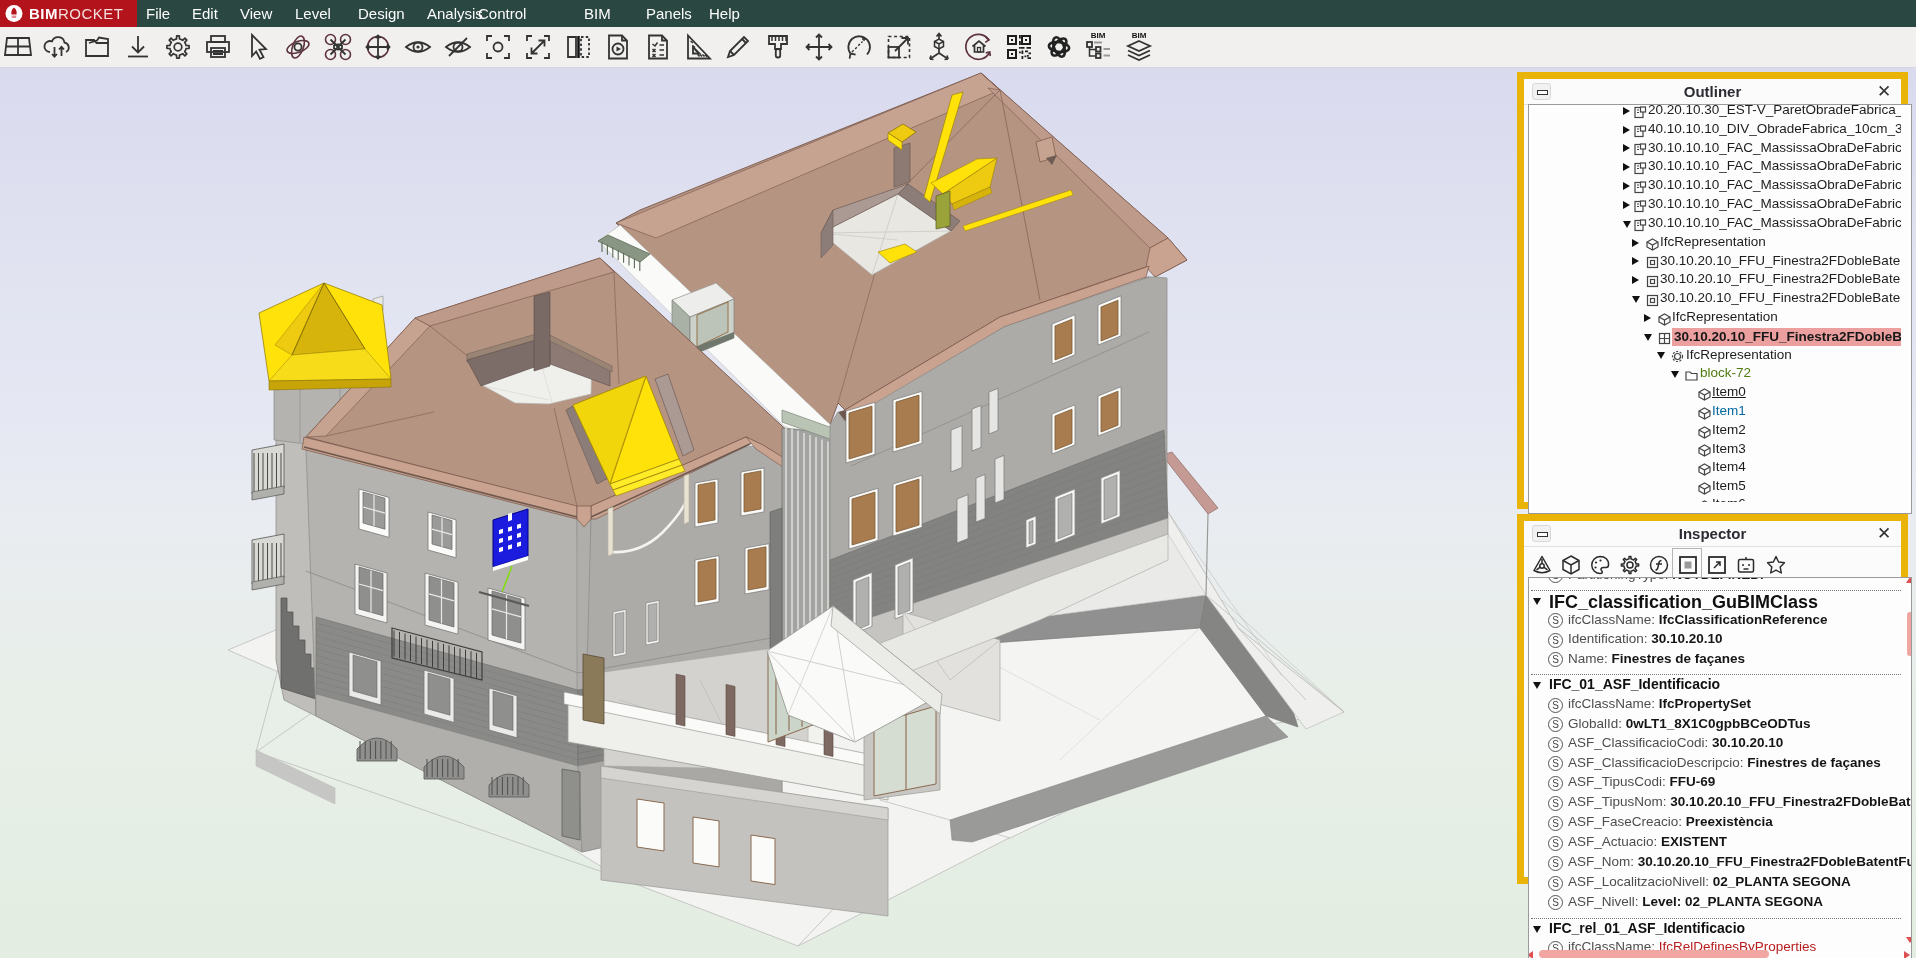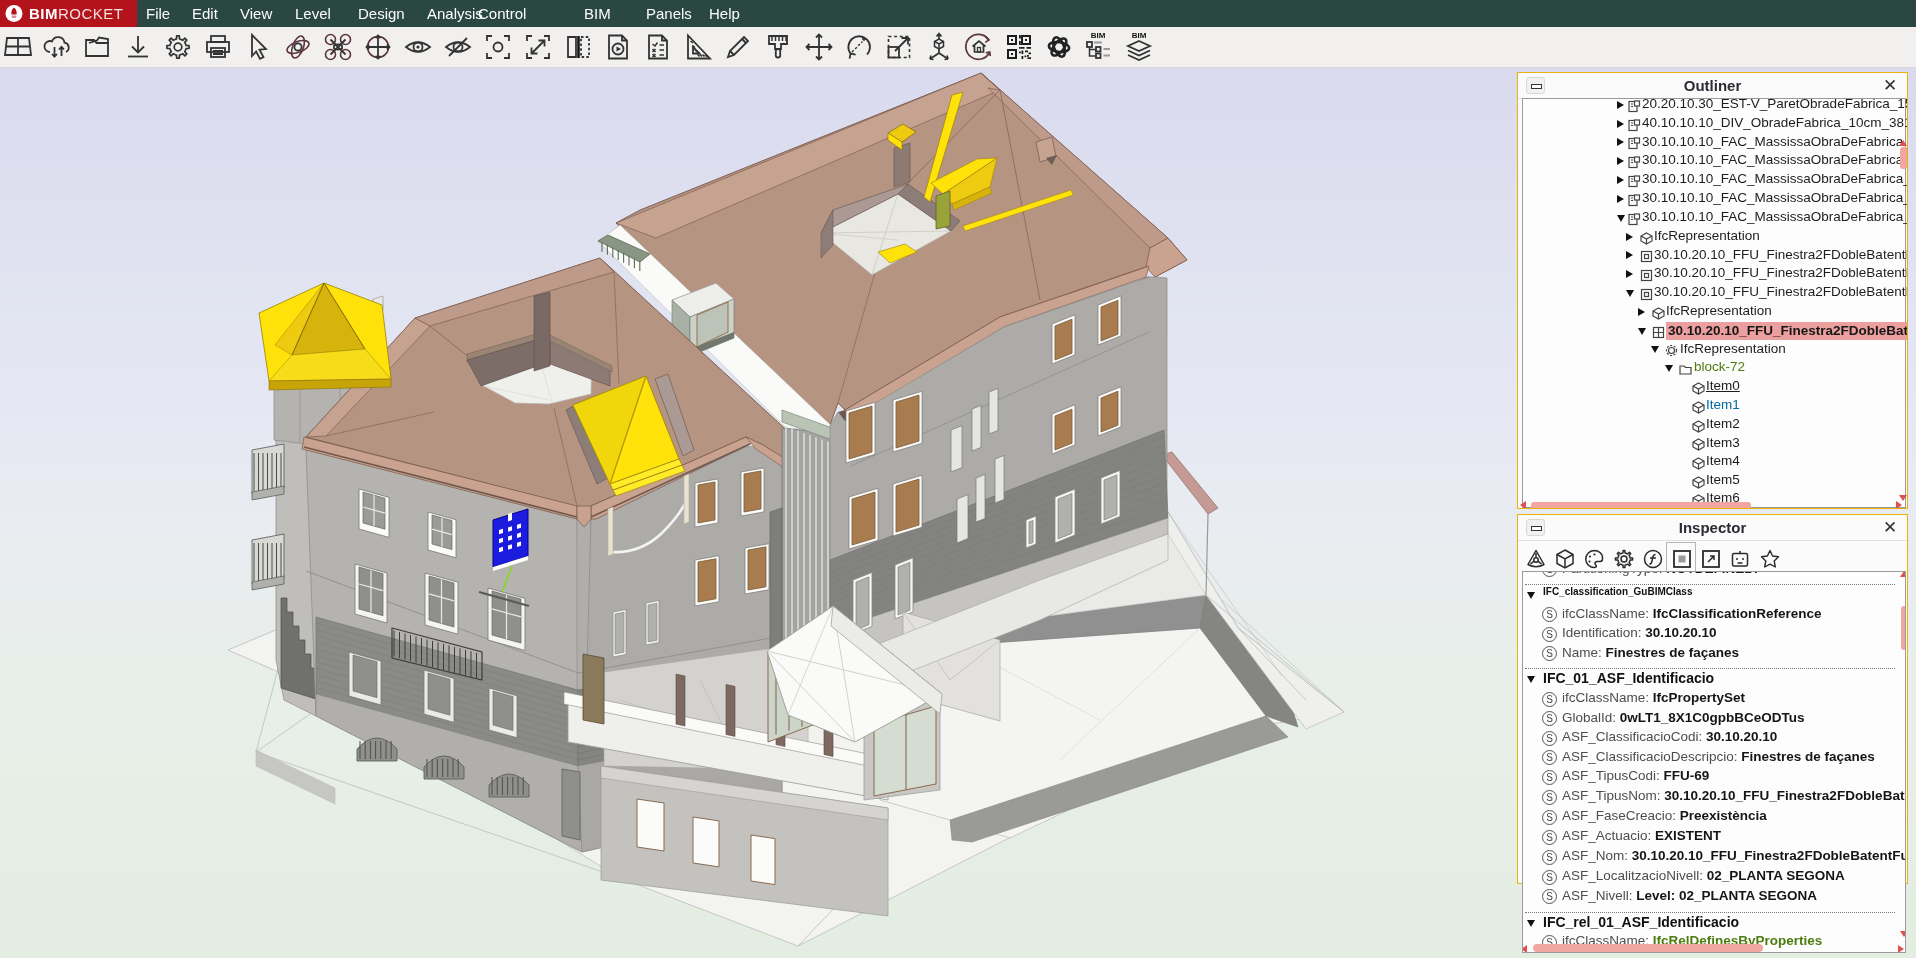--- a/index.html
+++ b/index.html
@@ -8,21 +8,21 @@
 #logo { position:absolute; left:0; top:0; width:137px; height:27px; background:#b3131a; color:#fff; }
 #logo .txt { position:absolute; left:29px; top:5px; font-size:15px; letter-spacing:0.5px; font-weight:bold; color:#fff;}
 #logo .txt .lt { font-weight:normal; color:#f3dfdf; }
 .menuitem { position:absolute; top:5px; color:#fdfdfd; font-size:15px; }
 #toolbar { position:absolute; left:0; top:27px; width:1916px; height:41px; background:#f1f0ee; border-bottom:1px solid #d6d6de;}
 .tbi { position:absolute; top:3px; width:34px; height:34px; }
 #viewport { position:absolute; left:0; top:68px; width:1916px; height:890px;
   background:linear-gradient(180deg,#d9daee 0%, #dfe1f0 18%, #e5e8f3 38%, #e9ecf0 52%, #e8efe9 70%, #e5eee4 88%, #e4ede1 100%); }
 #scene { position:absolute; left:0; top:0; }
 
-.panel { position:absolute; background:#fbfbfb; border:1px solid #eab308;padding-left:40px; }
+.panel { position:absolute; background:#fbfbfb; border:7px solid #eab308;padding-left:40px; }
 .phead { position:absolute; left:0; top:0; right:0; height:26px; background:#fbfbfb; border-bottom:1px solid #e0e0e0;}
 .ptitle { position:absolute; width:100%; text-align:center; top:4px; font-size:15px; font-weight:bold; color:#2b2b33; }
 .pmin { position:absolute; left:8px; top:4px; width:19px; height:17px; background:#f1f1f1; border:1px solid #d8d8d8; border-radius:3px; }
 .pmin:after { content:""; position:absolute; left:4px; top:6px; width:9px; height:3px; border:1px solid #333; background:#fff;}
 .pclose { position:absolute; right:7px; top:3px; width:20px; height:20px; font-size:17px; color:#333; text-align:center; line-height:20px;}
 .tri { display:inline-block; width:0; height:0; vertical-align:middle; margin-right:5px;}
 .tric { border-left:7px solid #111; border-top:4.5px solid transparent; border-bottom:4.5px solid transparent; }
 .trio { border-top:7px solid #111; border-left:4.5px solid transparent; border-right:4.5px solid transparent; }
 </style>
 </head>
@@ -745,21 +745,21 @@
         </svg></div>
 <div style="position:absolute;left:148px;top:0px;width:30px;height:34px;border:1px solid #b5b5b5;"></div>
 <div style="position:absolute;left:149px;top:32px;width:28px;height:3px;background:#f4a9a5;"></div>
 </div>
   <div style="position:absolute; left:4px; top:56px; width:384px; height:382px; border:1px solid #9a9a9a; background:#fdfdfd;"></div>
 <div id="iprops" style="position:absolute; left:5px; top:57px; width:382px; height:380px; overflow:hidden;">
 <div style="position:absolute;left:19px;top:-10.0px;width:15px;height:15px;border:1.2px solid #555;border-radius:50%;font-size:10px;color:#444;text-align:center;line-height:13px;">S</div>
 <div style="position:absolute;left:39px;top:-11.5px;font-size:13.5px;color:#4d4d4d;white-space:nowrap;">PartitioningType: <span style="color:#151515;font-weight:600;">NOTDEFINED.</span></div>
 <div style="position:absolute;left:2px;top:11.5px;width:370px;border-top:1px dotted #777;"></div>
 <div style="position:absolute;left:4px;top:20.0px;width:0;height:0;border-top:7px solid #111;border-left:4.5px solid transparent;border-right:4.5px solid transparent;"></div>
-<div style="position:absolute;left:20px;top:14.0px;font-size:10px;font-weight:bold;color:#101010;white-space:nowrap;">IFC_classification_GuBIMClass</div>
+<div style="position:absolute;left:20px;top:14.0px;font-size:18px;font-weight:bold;color:#101010;white-space:nowrap;">IFC_classification_GuBIMClass</div>
 <div style="position:absolute;left:19px;top:35.0px;width:15px;height:15px;border:1.2px solid #555;border-radius:50%;font-size:10px;color:#444;text-align:center;line-height:13px;">S</div>
 <div style="position:absolute;left:39px;top:33.5px;font-size:13.5px;color:#4d4d4d;white-space:nowrap;">ifcClassName: <span style="color:#151515;font-weight:600;">IfcClassificationReference</span></div>
 <div style="position:absolute;left:19px;top:54.5px;width:15px;height:15px;border:1.2px solid #555;border-radius:50%;font-size:10px;color:#444;text-align:center;line-height:13px;">S</div>
 <div style="position:absolute;left:39px;top:53.0px;font-size:13.5px;color:#4d4d4d;white-space:nowrap;">Identification: <span style="color:#151515;font-weight:600;">30.10.20.10</span></div>
 <div style="position:absolute;left:19px;top:74.0px;width:15px;height:15px;border:1.2px solid #555;border-radius:50%;font-size:10px;color:#444;text-align:center;line-height:13px;">S</div>
 <div style="position:absolute;left:39px;top:72.5px;font-size:13.5px;color:#4d4d4d;white-space:nowrap;">Name: <span style="color:#151515;font-weight:600;">Finestres de façanes</span></div>
 <div style="position:absolute;left:2px;top:96.0px;width:370px;border-top:1px dotted #777;"></div>
 <div style="position:absolute;left:4px;top:104.0px;width:0;height:0;border-top:7px solid #111;border-left:4.5px solid transparent;border-right:4.5px solid transparent;"></div>
 <div style="position:absolute;left:20px;top:98.0px;font-size:14px;font-weight:bold;color:#101010;white-space:nowrap;">IFC_01_ASF_Identificacio</div>
 <div style="position:absolute;left:19px;top:119.5px;width:15px;height:15px;border:1.2px solid #555;border-radius:50%;font-size:10px;color:#444;text-align:center;line-height:13px;">S</div>
@@ -781,21 +781,21 @@
 <div style="position:absolute;left:19px;top:277.5px;width:15px;height:15px;border:1.2px solid #555;border-radius:50%;font-size:10px;color:#444;text-align:center;line-height:13px;">S</div>
 <div style="position:absolute;left:39px;top:276.0px;font-size:13.5px;color:#4d4d4d;white-space:nowrap;">ASF_Nom: <span style="color:#151515;font-weight:600;">30.10.20.10_FFU_Finestra2FDobleBatentFusta</span></div>
 <div style="position:absolute;left:19px;top:297.5px;width:15px;height:15px;border:1.2px solid #555;border-radius:50%;font-size:10px;color:#444;text-align:center;line-height:13px;">S</div>
 <div style="position:absolute;left:39px;top:296.0px;font-size:13.5px;color:#4d4d4d;white-space:nowrap;">ASF_LocalitzacioNivell: <span style="color:#151515;font-weight:600;">02_PLANTA SEGONA</span></div>
 <div style="position:absolute;left:19px;top:317.0px;width:15px;height:15px;border:1.2px solid #555;border-radius:50%;font-size:10px;color:#444;text-align:center;line-height:13px;">S</div>
 <div style="position:absolute;left:39px;top:315.5px;font-size:13.5px;color:#4d4d4d;white-space:nowrap;">ASF_Nivell: <span style="color:#151515;font-weight:600;">Level: 02_PLANTA SEGONA</span></div>
 <div style="position:absolute;left:2px;top:340.0px;width:370px;border-top:1px dotted #777;"></div>
 <div style="position:absolute;left:4px;top:347.5px;width:0;height:0;border-top:7px solid #111;border-left:4.5px solid transparent;border-right:4.5px solid transparent;"></div>
 <div style="position:absolute;left:20px;top:341.5px;font-size:14px;font-weight:bold;color:#101010;white-space:nowrap;">IFC_rel_01_ASF_Identificacio</div>
 <div style="position:absolute;left:19px;top:362.5px;width:15px;height:15px;border:1.2px solid #555;border-radius:50%;font-size:10px;color:#444;text-align:center;line-height:13px;">S</div>
-<div style="position:absolute;left:39px;top:361.0px;font-size:13.5px;color:#4d4d4d;white-space:nowrap;">ifcClassName: <span style="color:#4d7c0f;font-weight:700;">IfcRelDefinesByProperties</span></div>
+<div style="position:absolute;left:39px;top:361.0px;font-size:13.5px;color:#4d4d4d;white-space:nowrap;">ifcClassName: <span style="color:#b91c1c;font-weight:400;">IfcRelDefinesByProperties</span></div>
 <div style="position:absolute;left:377px;top:-1px;width:0;height:0;border-bottom:6px solid #e05050;border-left:4px solid transparent;border-right:4px solid transparent;"></div>
 <div style="position:absolute;left:378px;top:34px;width:7px;height:44px;background:#f2a6a2;border-radius:3px;"></div>
 <div style="position:absolute;left:377px;top:359px;width:0;height:0;border-top:6px solid #e05050;border-left:4px solid transparent;border-right:4px solid transparent;"></div>
 <div style="position:absolute;left:-2px;top:373px;width:0;height:0;border-right:6px solid #e05050;border-top:4px solid transparent;border-bottom:4px solid transparent;"></div>
 <div style="position:absolute;left:10px;top:372px;width:230px;height:8px;background:#f2a6a2;border-radius:4px;"></div>
 <div style="position:absolute;left:375px;top:373px;width:0;height:0;border-left:6px solid #e05050;border-top:4px solid transparent;border-bottom:4px solid transparent;"></div>
 </div>
 </div>
 
 </body></html>

